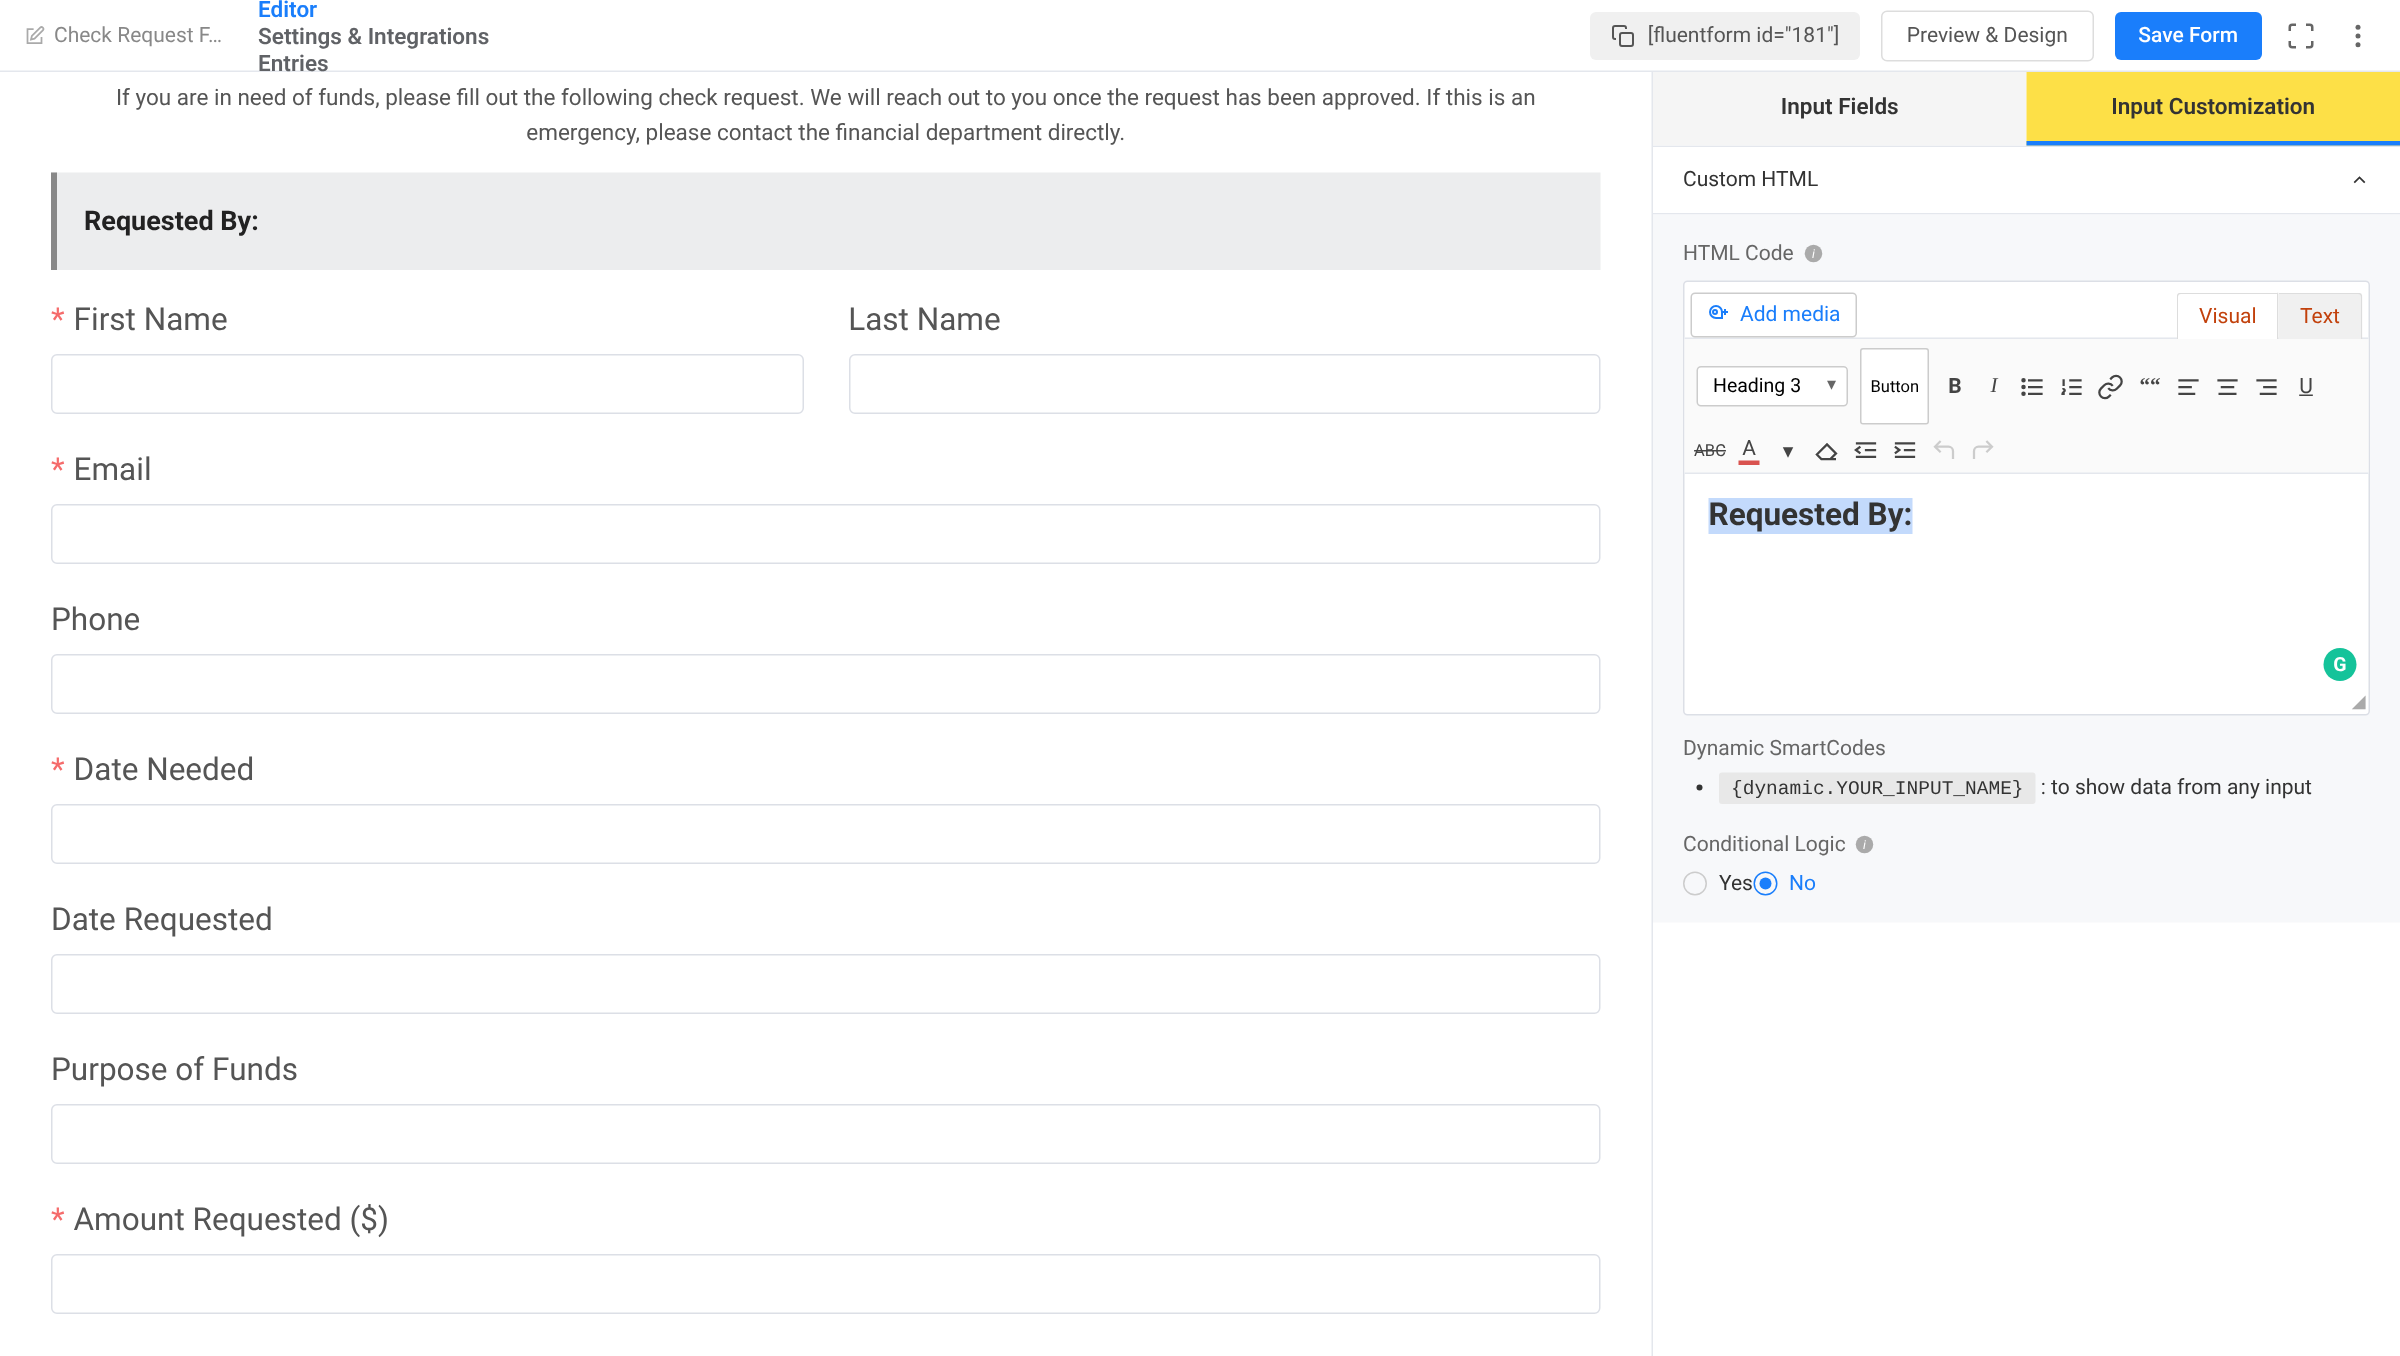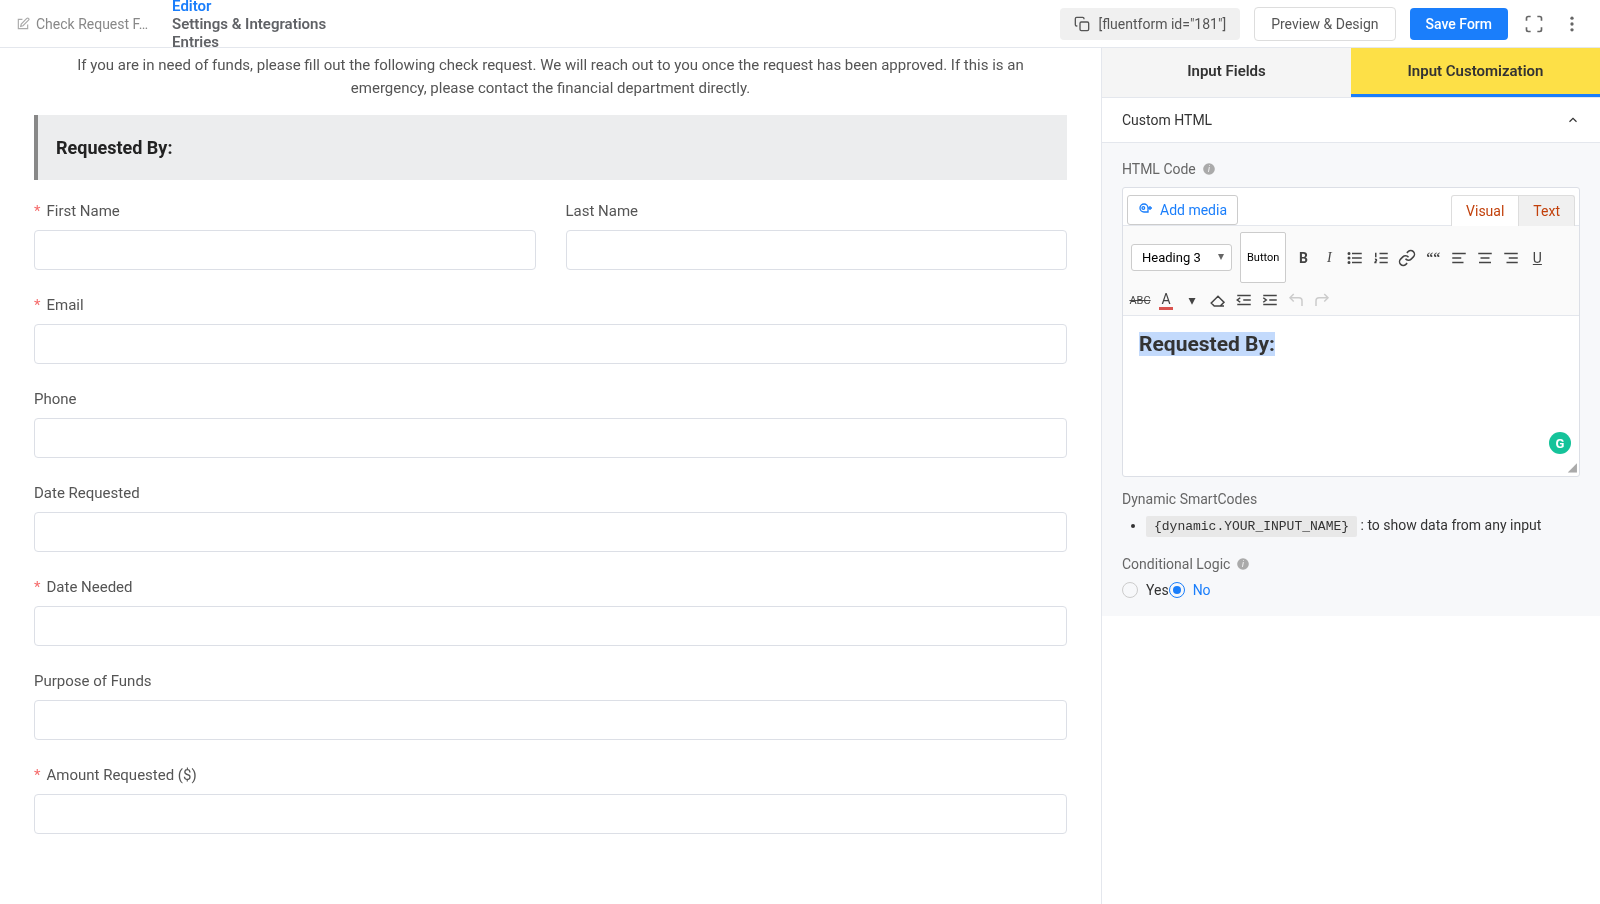--- a/index.html
+++ b/index.html
@@ -125,21 +125,21 @@
       gap: 30px;
       margin-bottom: 26px;
     }
     .field {
       flex: 1;
     }
     .field label {
       display: block;
       margin-bottom: 10px;
       color: #555;
-      font-size: 15px;
+      font-size: 21px;
     }
     .asterisk {
       color: #f56c6c;
       margin-right: 6px;
     }
     .field input {
       width: 100%;
       height: 40px;
       border: 1px solid #dcdfe6;
       border-radius: 4px;
@@ -458,28 +458,28 @@
 
     <div class="field-row">
       <div class="field">
         <label>Phone</label>
         <input type="text" style="">
       </div>
     </div>
 
     <div class="field-row">
       <div class="field">
+        <label><span class="asterisk">*</span><span>Date Needed</span></label>
+        <input type="text" style="">
+      </div>
+    </div>
+
+    <div class="field-row">
+      <div class="field">
         <label>Date Requested</label>
-        <input type="text" style="">
-      </div>
-    </div>
-
-    <div class="field-row">
-      <div class="field">
-        <label><span class="asterisk">*</span><span>Date Needed</span></label>
         <input type="text" style="">
       </div>
     </div>
 
     <div class="field-row">
       <div class="field">
         <label>Purpose of Funds</label>
         <input type="text" style="">
       </div>
     </div>

